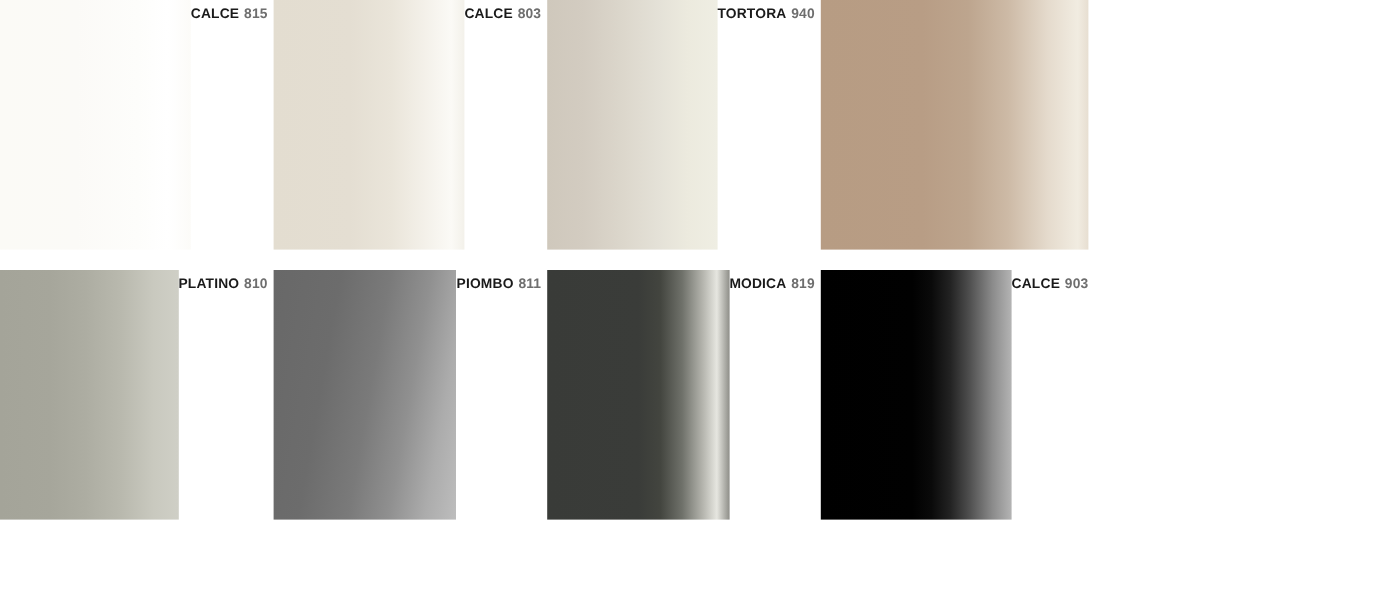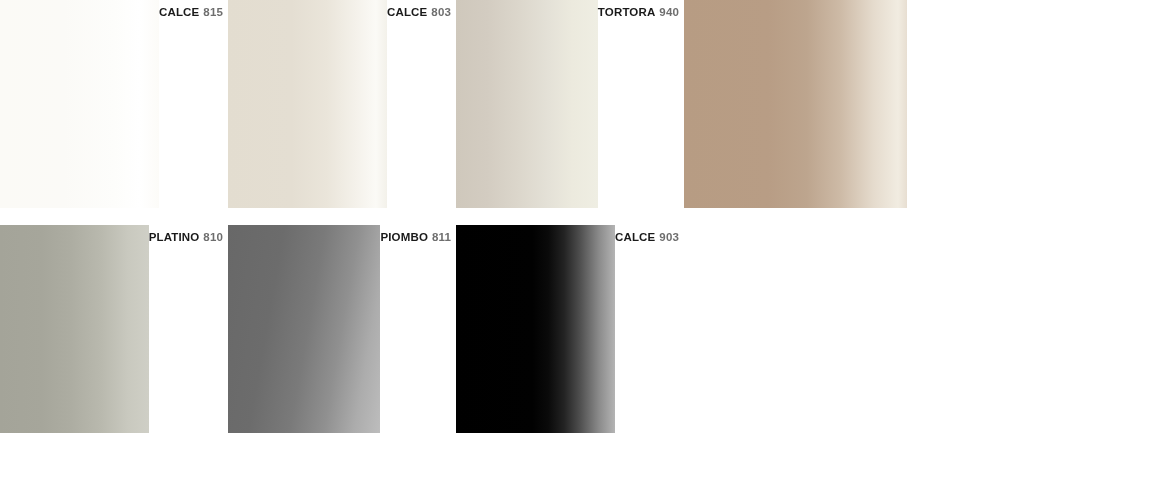--- a/index.html
+++ b/index.html
@@ -107,20 +107,27 @@
     </div>
 
     <div class="swatch-cell">
       <div class="swatch-chip" style="background-image: linear-gradient(100deg, rgb(104, 104, 104) 0%, rgb(108, 108, 108) 30%, rgb(122, 122, 122) 52%, rgb(144, 144, 144) 70%, rgb(172, 172, 172) 86%, rgb(189, 189, 189) 100%);"></div>
       <div class="swatch-label">
         <span class="swatch-name">PIOMBO</span>
         <span class="swatch-code">811</span>
       </div>
     </div>
 
+    <div class="swatch-cell">
+      <div class="swatch-chip" style="background-image: linear-gradient(90deg, rgb(57, 59, 56) 0%, rgb(58, 60, 57) 50%, rgb(67, 69, 63) 62%, rgb(111, 113, 106) 74%, rgb(185, 185, 178) 86%, rgb(230, 230, 224) 93%, rgb(142, 142, 136) 100%);"></div>
+      <div class="swatch-label">
+        <span class="swatch-name">MODICA</span>
+        <span class="swatch-code">819</span>
+      </div>
+    </div>
 
     <div class="swatch-cell">
       <div class="swatch-chip" style="background-image: linear-gradient(90deg, rgb(0, 0, 0) 0%, rgb(1, 1, 1) 48%, rgb(10, 10, 10) 58%, rgb(35, 35, 35) 68%, rgb(79, 79, 79) 78%, rgb(139, 139, 139) 90%, rgb(180, 180, 180) 100%);"></div>
       <div class="swatch-label">
         <span class="swatch-name">CALCE</span>
         <span class="swatch-code">903</span>
       </div>
     </div>
 
     <div class="swatch-cell empty">

